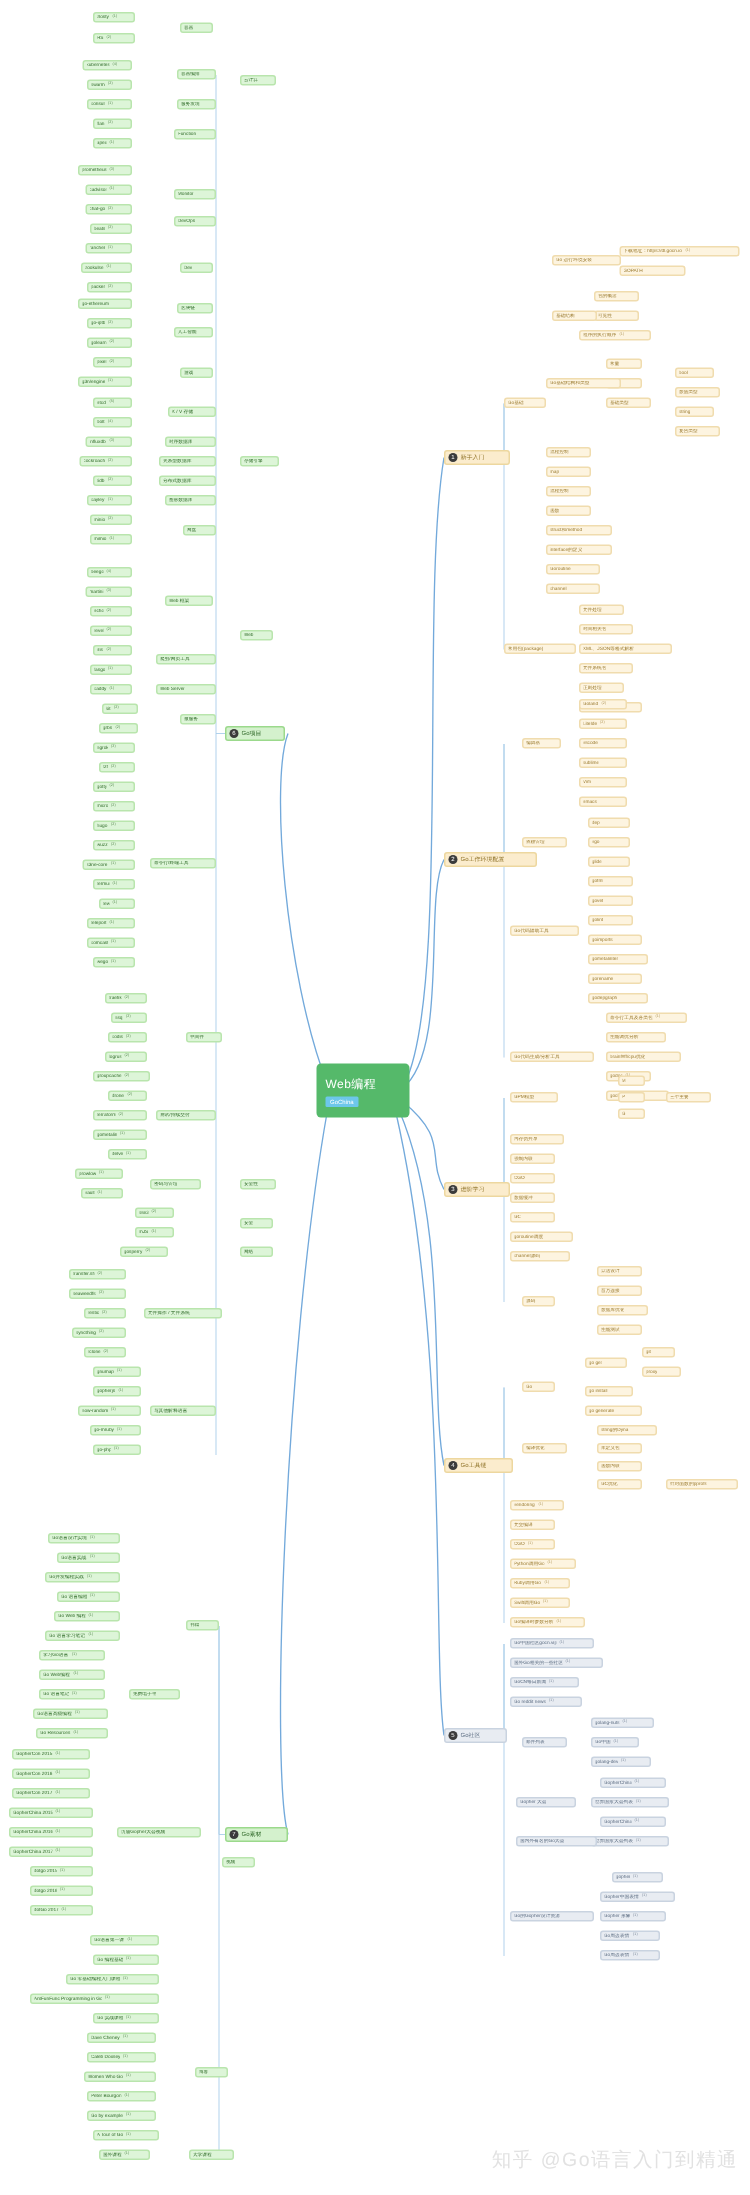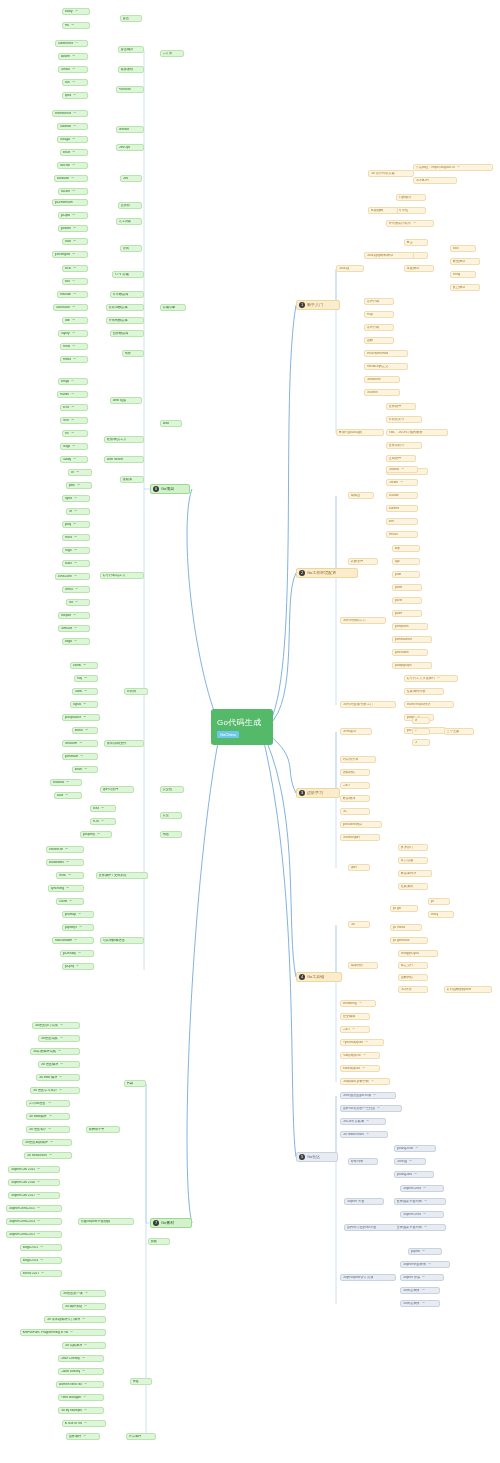--- a/index.html
+++ b/index.html
@@ -65,21 +65,21 @@
       <path d="M342,977 L336,977 L336,925"></path>
       <path d="M336,925 L336,1082"></path>
       <path d="M338,1157 L336,1157 L336,1096"></path>
       <path d="M336,1096 L336,1304"></path>
       <path d="M192,1223 L146,1223 L146,1084"></path>
       <path d="M146,1084 L146,1437"></path>
     </g>
   </svg>
 
   <div class="center" style="left:211px;top:709px;width:62px;height:36px;">
-    <span class="t">Go代码生成</span>
+    <span class="t">Web编程</span>
     <span class="sub">GoChina</span>
   </div>
 
   <div id="branches">
       <div class="node g-root" style="left: 150px; top: 484px; width: 40px; height: 10px; font-size: 4px; padding: 0px 2px;">
         <span class="bullet">6</span>
         <span class="lbl">Go项目</span>
       </div>
       <div class="node y-root" style="left: 296px; top: 300px; width: 44px; height: 10px; font-size: 4px; padding: 0px 2px;">
         <span class="bullet">1</span>
@@ -996,13 +996,14 @@
         <span class="badge">(1)</span>
       </div>
       <div class="node g-mid" style="left: 130px; top: 1378px; width: 22px; height: 7px; font-size: 3.2px; padding: 0px 1.5px;">
         <span class="lbl">博客</span>
       </div>
       <div class="node g-mid" style="left: 126px; top: 1433px; width: 30px; height: 7px; font-size: 3.2px; padding: 0px 1.5px;">
         <span class="lbl">大学课程</span>
       </div>
     </div>
 
+  <div class="watermark">知乎 @Go语言入门到精通</div>
 </div>
 
 </body></html>

